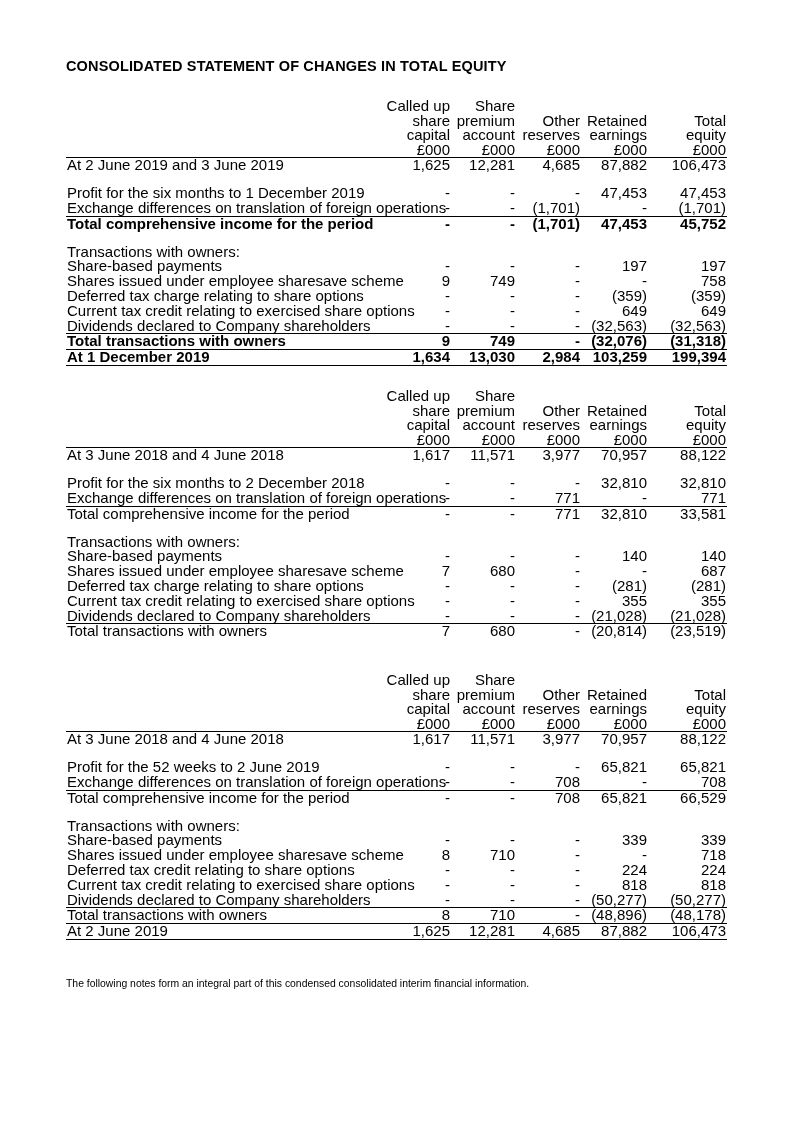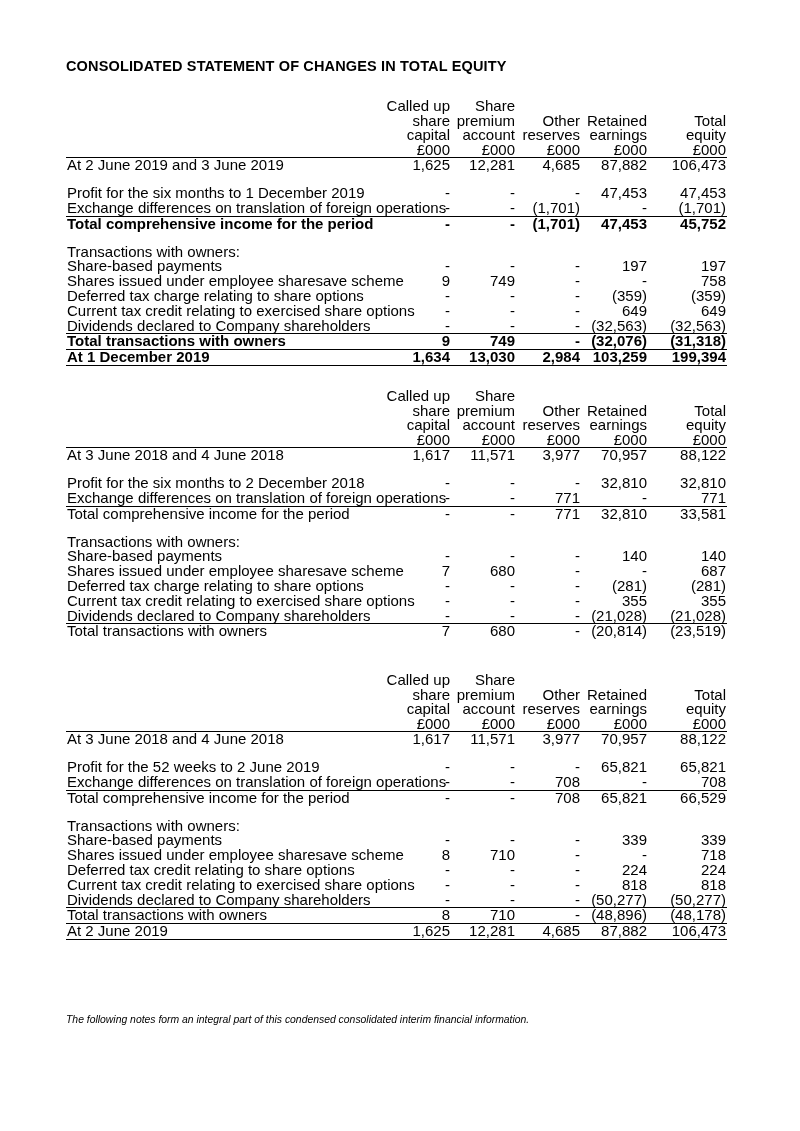--- a/index.html
+++ b/index.html
@@ -545,15 +545,15 @@
             <td class="num">1,625</td>
             <td class="num">12,281</td>
             <td class="num">4,685</td>
             <td class="num">87,882</td>
             <td class="num">106,473</td>
           </tr>
         </tbody>
       </table>
     </div>
 
-  <div class="footnote" id="footnote" style="top: 1014px; font-style: italic;">The following notes form an integral part of this condensed consolidated interim financial information.</div>
+  <div class="footnote" id="footnote" style="top: 978px;">The following notes form an integral part of this condensed consolidated interim financial information.</div>
 
 </div>
 
 </body></html>

